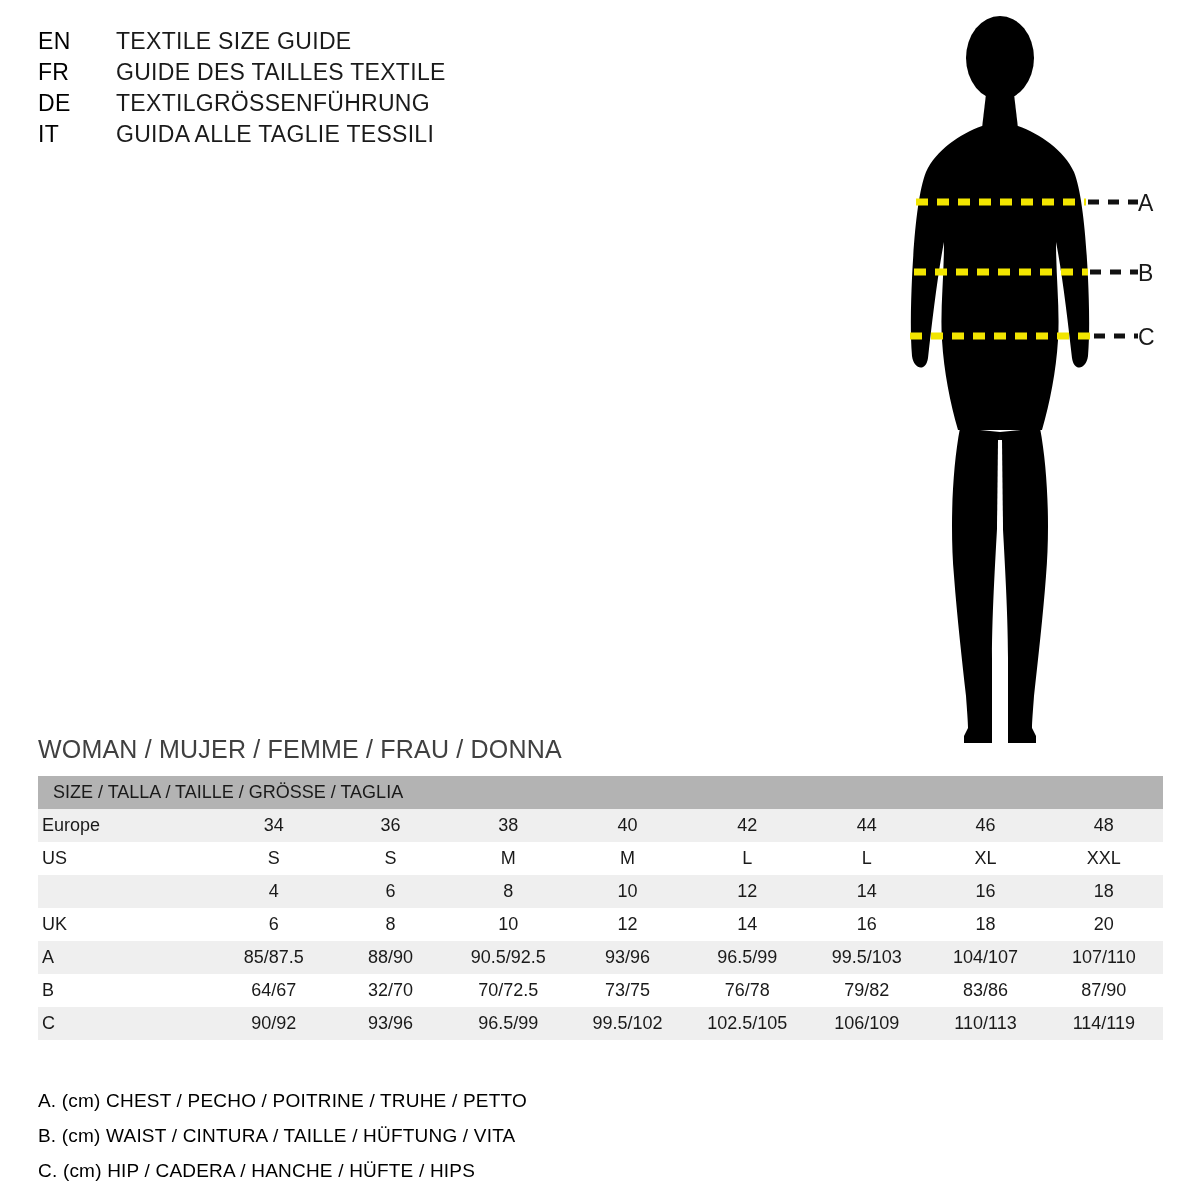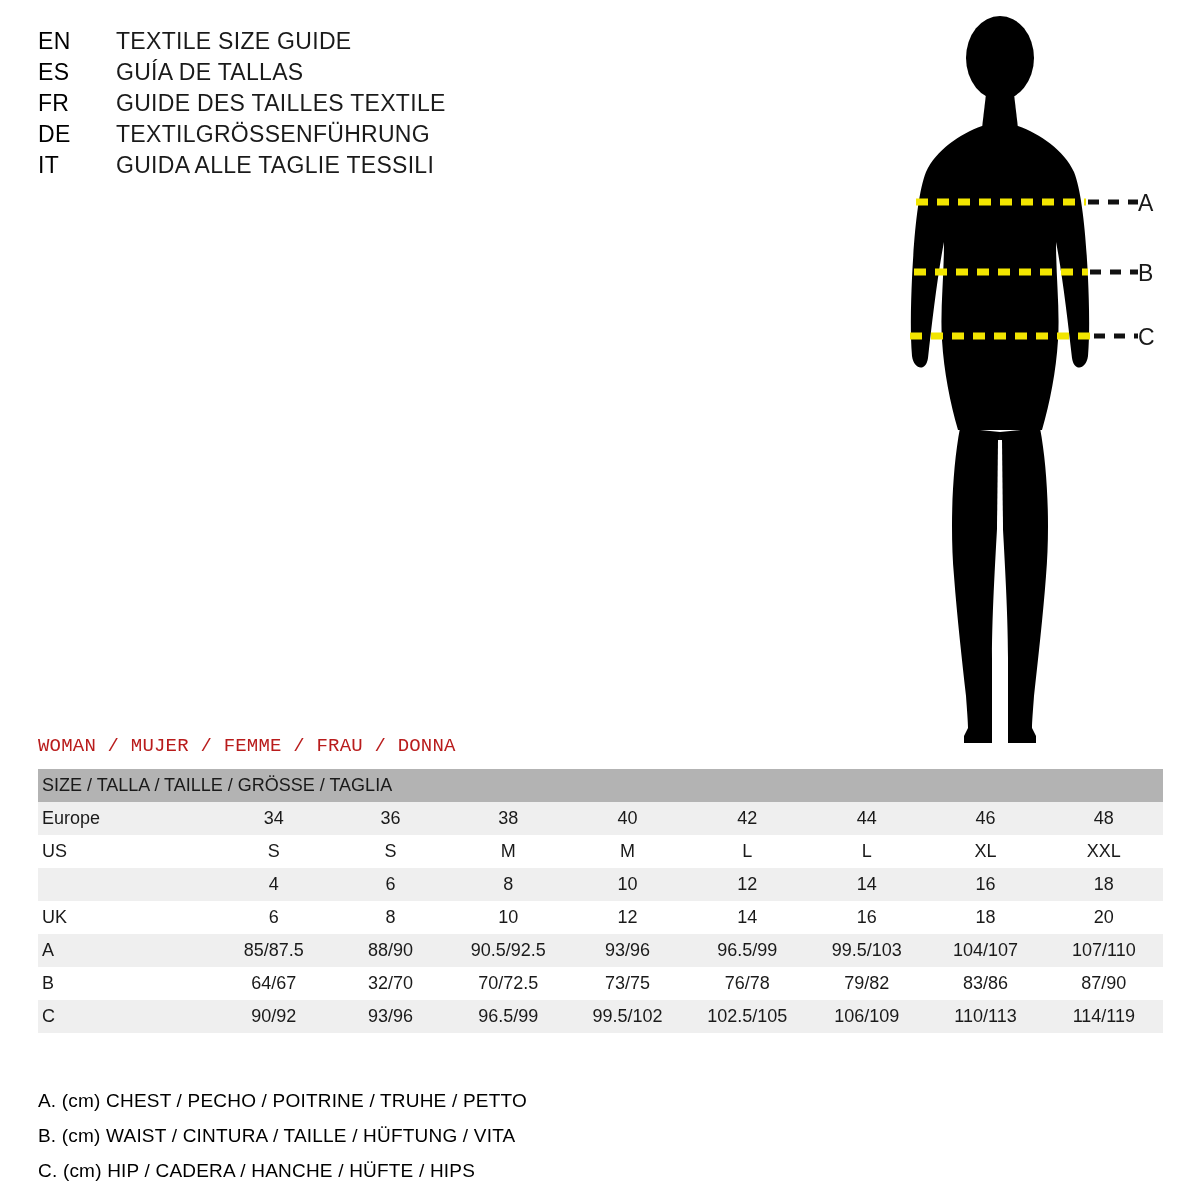--- a/index.html
+++ b/index.html
@@ -62,40 +62,39 @@
   }
 
   
   .table-section {
     position: absolute;
     left: 38px;
     top: 735px;
     width: 1125px;
   }
   .section-title {
-    font-size: 19px;
+    font-size: 25px;
     letter-spacing: 0.2px;
     margin-bottom: 12px;
-    color: #b91c1c;
-    font-family: Liberation Mono, monospace;
+    color: #404040;
   }
   table.size-table {
     border-collapse: collapse;
     width: 1125px;
     font-size: 18px;
   }
   table.size-table td, table.size-table th {
     padding: 6px 4px;
     font-weight: normal;
     color: #1a1a1a;
   }
   tr.header-row td {
     background: #b3b3b3;
     text-align: left;
-    padding-left: 4px;
+    padding-left: 15px;
     font-size: 18px;
   }
   tr.band td {
     background: #efefef;
   }
   td.rowlabel {
     text-align: left;
     padding-left: 8px;
     width: 185px;
     margin-left: 28px;
@@ -119,24 +118,20 @@
     color: #000000;
   }
 </style>
 </head>
 <body>
 
 <div class="title-block">
   <div class="title-row">
     <div class="title-lang">EN</div>
     <div class="title-text">TEXTILE SIZE GUIDE</div>
-  </div>
-  <div class="title-row">
-    <div class="title-lang">ES</div>
-    <div class="title-text">GUÍA DE TALLAS</div>
   </div>
   <div class="title-row">
     <div class="title-lang">FR</div>
     <div class="title-text">GUIDE DES TAILLES TEXTILE</div>
   </div>
   <div class="title-row">
     <div class="title-lang">DE</div>
     <div class="title-text">TEXTILGRÖSSENFÜHRUNG</div>
   </div>
   <div class="title-row">

